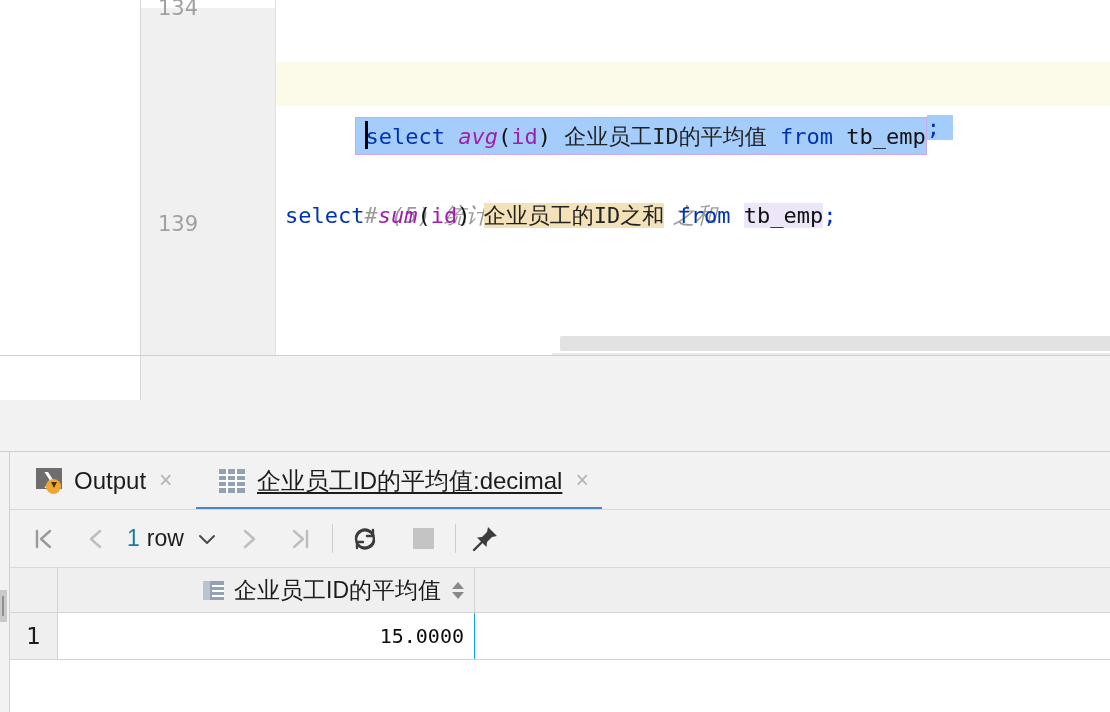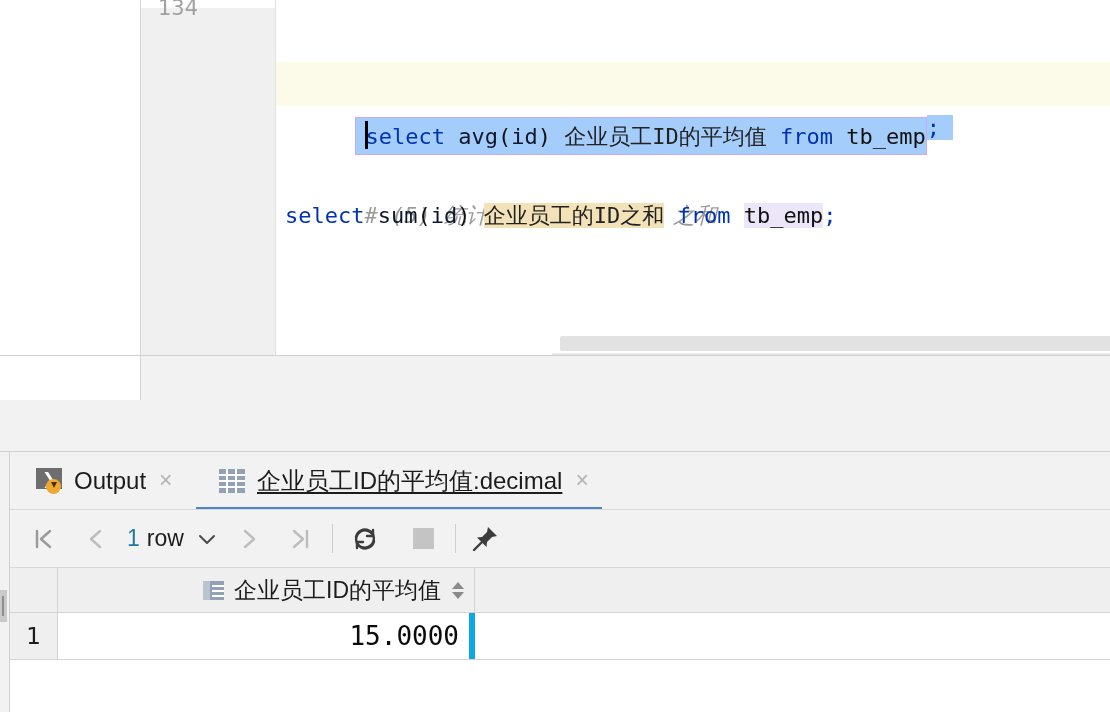--- a/index.html
+++ b/index.html
@@ -21,22 +21,22 @@
   .gnum{position:absolute;right:77px;top:0;line-height:44px;font-family:"DejaVu Sans","Liberation Sans",sans-serif;
         font-size:21px;color:#a0a0a0;white-space:nowrap;}
   .gcheck{position:absolute;left:72px;top:0;height:44px;line-height:44px;width:34px;}
   .gline.current{background:#fcfbe9;}
 
   .cline{position:absolute;left:0;width:834px;height:44px;white-space:pre;
          font-family:"DejaVu Sans Mono","Liberation Mono",monospace;font-size:22px;line-height:44px;}
   .cline.current{background:#fcfbe9;}
   .cmt{color:#9a9a9a;font-style:italic;}
   .kw{color:#0033b3;}
-  .fn{color:#0f172a;}
-  .col{color:#0f172a;text-align:center;}
+  .fn{color:#a21caf;font-style:italic;}
+  .col{color:#a21caf;text-align:center;}
   .plain{color:#111111;}
   .alias{color:#222222;}
   .sel{background:#a5cdfb;}
   .selbox{border:1px solid #c9a9f2;box-sizing:border-box;}
   .hl-tan{background:#f3e2b8;}
   .hl-lav{background:#ece6f8;}
   .caret{display:inline-block;width:3px;height:28px;background:#000;vertical-align:-5px;margin-right:-3px;}
 
   #hscroll-track{position:absolute;left:276px;top:334px;width:834px;height:19px;background:#ffffff;}
   #hscroll-thumb{position:absolute;left:284px;top:336px;width:826px;height:15px;background:#e2e2e2;border-radius:2px;}
@@ -99,38 +99,41 @@
   .colhdr-icon:after{content:"";position:absolute;left:9px;top:4px;width:12px;height:2px;background:#fff;box-shadow:0 5px 0 #fff,0 10px 0 #fff;}
   .sortarrows{margin-left:11px;display:flex;flex-direction:column;align-items:center;gap:3px;flex:none;}
   .sortarrows i{display:block;width:0;height:0;border-left:6px solid transparent;border-right:6px solid transparent;}
   .sortarrows i.up{border-bottom:7px solid #8a8a8a;}
   .sortarrows i.dn{border-top:7px solid #8a8a8a;}
 
   #res-row{position:absolute;left:0;top:45px;width:1100px;height:46px;}
   #row-num{position:absolute;left:0;top:0;width:48px;height:46px;background:#efefef;border-right:1px solid #d4d4d4;
            box-sizing:border-box;display:flex;align-items:center;justify-content:center;
            font-size:23px;color:#1c1c1c;font-family:"DejaVu Sans","Liberation Sans",sans-serif;}
-  #row-val{position:absolute;left:49px;top:0;width:416px;height:46px;background:#ffffff;border-right:6px solid #0ea5e9;
+  #row-val{position:absolute;left:49px;top:0;width:416px;height:46px;background:#ffffff;border-right:1px solid #0ea5e9;
            box-sizing:border-box;display:flex;align-items:center;justify-content:flex-end;padding-right:10px;
-           font-size:26px;color:#0b0b0b;font-family:"DejaVu Sans Mono","Liberation Mono",monospace;}
+           font-size:20px;color:#0b0b0b;font-family:"DejaVu Sans Mono","Liberation Mono",monospace;}
   #res-row-sep{position:absolute;left:0;top:91px;width:1100px;height:1px;background:#d4d4d4;}
   #res-rest{position:absolute;left:465px;top:0;width:635px;height:91px;background:#ffffff;}
   #grid-handle{position:absolute;left:0;top:590px;width:7px;height:32px;background:#c9c9c9;}
   #grid-handle i{position:absolute;left:2px;top:6px;width:2px;height:20px;background:#8f8f8f;}
 </style>
 </head>
 <body>
 
 <div id="editor-area">
 
   <div id="left-blank"></div>
 
   <div id="gutter">
     <div class="gline" style="top:-22px;">
       <span class="gnum">134</span>
+    </div>
+    <div class="gline" style="top:194px;">
+      <span class="gnum">139</span>
     </div>
   </div>
   <div id="gutter-border"></div>
 
   <div id="code-pane">
 
     <div class="cline" style="top:18px;">
       <span class="cmt" style="padding-left:9px;"># (4) 统计该企业员工 ID 的平均值   --avg</span>
     </div>
 

